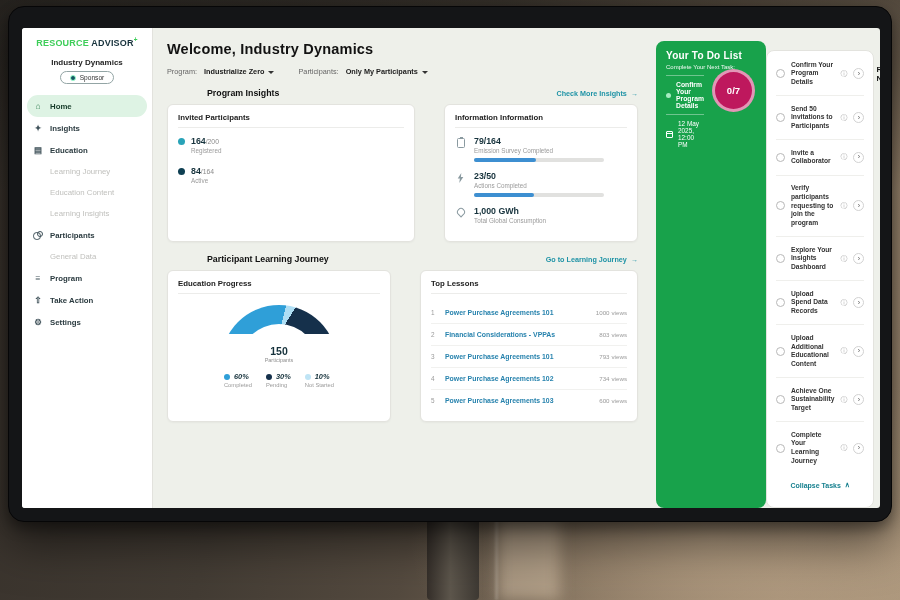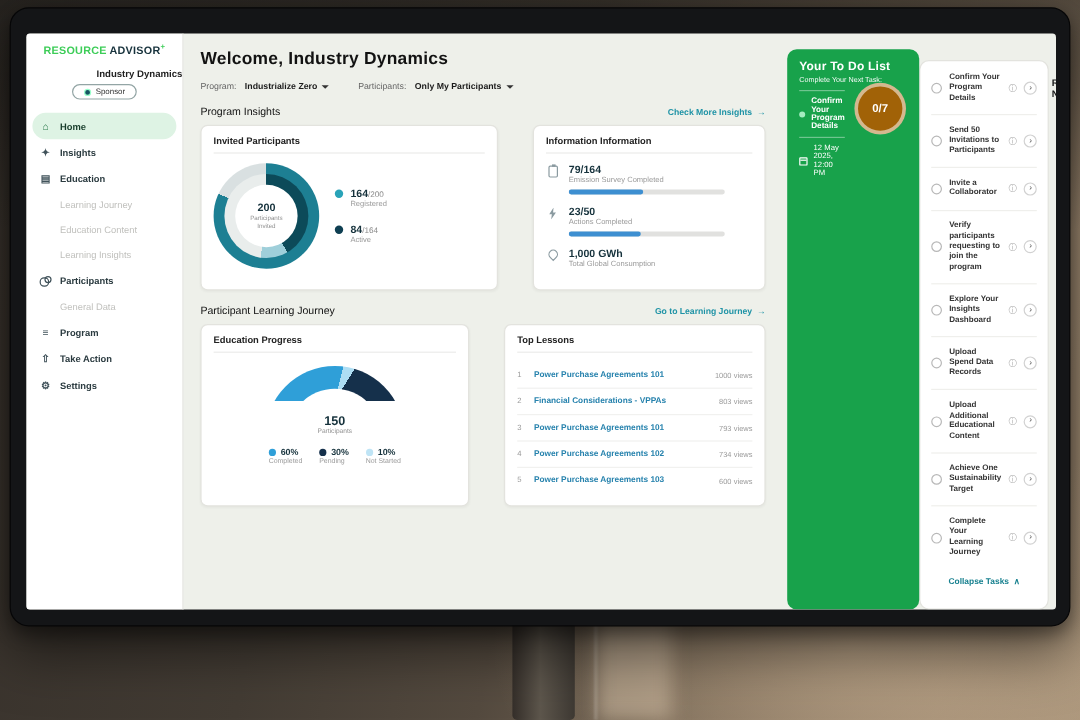--- a/index.html
+++ b/index.html
@@ -21,21 +21,21 @@
   .monitor { position:absolute; left:8px; top:6px; width:884px; height:516px; background:#141517;
     border:1px solid #060607; border-radius:16px;
     box-shadow:0 22px 45px rgba(0,0,0,.5), 0 6px 14px rgba(0,0,0,.4); }
   .screen { position:absolute; left:13px; top:21px; width:858px; height:480px; background:#eef0ea;
     border-radius:3px; overflow:hidden; display:flex; }
 
   
   .sidebar { width:131px; background:#ffffff; border-right:1px solid #e2e2dd; padding-top:8px; flex:none; }
   .logo { text-align:center; font-size:9px; font-weight:bold; letter-spacing:.2px; }
   .logo .r { color:#3dcd58; } .logo .a { color:#17323c; } .logo .plus { color:#3dcd58; font-size:6.5px; vertical-align:super; }
-  .org { text-align:right; font-size:8px; font-weight:bold; color:#1f1f1f; margin-top:10px; }
+  .org { text-align:center; font-size:8px; font-weight:bold; color:#1f1f1f; margin-top:10px; }
   .badge { display:flex; width:fit-content; margin:4px auto 0; align-items:center; gap:4px;
     border:1px solid #93a5a5; border-radius:10px; padding:2px 9px; font-size:6.6px; color:#333; cursor:pointer; }
   .badge-dot { width:6px; height:6px; border-radius:50%; background:#155562; border:1px solid #9fc; }
   .nav { margin-top:11px; }
   .nav-item { display:flex; align-items:center; gap:7px; height:22px; padding:0 11px;
     font-size:7.8px; font-weight:bold; color:#2b3b40; cursor:pointer; }
   .nav-item .ic { width:10px; text-align:center; font-size:8.5px; color:#40525a; flex:none; }
   .nav-item.sub { padding-left:28px; color:#c0c0bd; font-weight:normal; height:21px; }
   .nav-item.active { background:#def3e4; border-radius:11px; margin:0 5px; padding:0 6px; color:#173c2a; }
   .nav-item.active .ic { color:#2f7d4f; }
@@ -44,21 +44,21 @@
   .ic-people::after { content:''; position:absolute; right:0; top:0; width:4.5px; height:4.5px; border:1.1px solid #40525a; border-radius:50%; }
 
   
   .main { flex:1; padding:10px 14px 0 14px; min-width:0; }
   .welcome { font-size:14.5px; font-weight:bold; color:#121212; letter-spacing:.2px; margin:3px 0 10px; }
   .filters { display:flex; align-items:center; gap:24px; font-size:7.3px; color:#666; }
   .fvalue { font-weight:bold; color:#1b1b1b; margin-left:5px; cursor:pointer; white-space:nowrap; }
   .caret { display:inline-block; width:0; height:0; border-left:3px solid transparent; border-right:3px solid transparent;
     border-top:3.5px solid #333; margin-left:4px; vertical-align:middle; }
   .sec-head { display:flex; justify-content:space-between; align-items:center; margin:12px 0 6px; }
-  .sec-title { font-size:8.8px; font-weight:normal; color:#101010; }
+  .sec-title { font-size:8.8px; font-weight:bold; color:#101010;margin-left:40px; }
   .sec-link { font-size:7.2px; font-weight:bold; color:#1f93a6; display:flex; align-items:center; gap:4px; cursor:pointer; }
   .cards { display:flex; gap:29px; align-items:stretch; }
   .card { background:#fff; border:1px solid #e3e3de; border-radius:6px; padding:8px 10px; box-shadow:0 1px 2px rgba(0,0,0,.04); }
   .card-title { font-size:7.8px; font-weight:bold; color:#222; padding-bottom:5px; border-bottom:1px solid #ececea; margin-bottom:8px; }
 
   .card-invited { width:248px; height:138px; }
   .invited-body { display:flex; align-items:center; gap:13px; }
   .donut { position:relative; width:88px; height:88px; border-radius:50%; flex:none;
     background:conic-gradient(#1d7f93 0 295deg, #d9e0e1 295deg 360deg); }
   .ring2 { position:absolute; inset:9px; border-radius:50%;
@@ -89,21 +89,21 @@
 
   .card-edu { width:224px; height:152px; }
   .gauge-wrap { display:flex; flex-direction:column; align-items:center; }
   .gauge { position:relative; width:116px; height:58px; border-radius:116px 116px 0 0; overflow:hidden; margin-top:3px;
     background:conic-gradient(from 270deg, #2f9fd8 0deg 104deg, #aedef4 104deg 122deg, #15304b 122deg 180deg, transparent 180deg 360deg); }
   .ghole { position:absolute; left:19px; top:19px; width:78px; height:39px; border-radius:78px 78px 0 0; background:#fff;
     display:flex; flex-direction:column; align-items:center; justify-content:flex-end; }
   .gv { font-size:10.5px; font-weight:bold; color:#16323c; }
   .gl { font-size:5.5px; color:#909090; }
   .glegend { display:flex; gap:14px; margin-top:9px; }
-  .gleg-line { display:flex; align-items:center; gap:4px; font-size:7.4px; font-weight:bold; color:#16323c; }
+  .gleg-line { display:flex; align-items:center; gap:4px; font-size:7.4px; font-weight:bold; color:#16323c;font-style:italic; }
   .gdot { width:6px; height:6px; border-radius:50%; flex:none; }
   .gdot.b1 { background:#2f9fd8; } .gdot.b2 { background:#15304b; } .gdot.b3 { background:#bfe4f5; }
   .gleg-lab { font-size:5.8px; color:#9a9a9a; margin-top:1px; }
 
   .card-lessons { flex:1; height:152px; padding-bottom:3px; }
   .lesson-row { display:flex; align-items:center; gap:8px; padding:6px 0; border-bottom:1px solid #f1f1ef; }
   .lesson-row:last-child { border-bottom:none; }
   .lrank { font-size:6.4px; color:#9a9a9a; width:6px; flex:none; }
   .ltitle { flex:1; font-size:6.9px; font-weight:bold; color:#2682ad; cursor:pointer; }
   .lviews { font-size:7.6px; font-weight:bold; color:#16323c; white-space:nowrap; }
@@ -114,21 +114,21 @@
   .gcard { background:#18a24b; border-radius:8px; padding:9px 10px; color:#fff; position:relative; }
   .gtitle { font-size:10px; font-weight:bold; letter-spacing:.2px; }
   .gsub { font-size:6px; margin-top:3px; opacity:.95; }
   .gdiv { height:1px; background:rgba(255,255,255,.38); margin:5px 52px 5px 0; }
   .grow { display:flex; align-items:center; gap:5px; padding-right:52px; }
   .gdot-next { width:5px; height:5px; border-radius:50%; background:#a5ecc0; flex:none; }
   .gtask { font-size:6.8px; font-weight:bold; }
   .gdue { font-size:6.4px; }
   .cal { width:7px; height:7px; border:1px solid #fff; border-radius:1px; position:relative; flex:none; }
   .cal::before { content:''; position:absolute; top:1px; left:0; right:0; height:1.6px; background:#fff; }
-  .gring { position:absolute; right:11px; top:28px; width:43px; height:43px; border-radius:50%; background:#a16207;
+  .gring { position:absolute; right:11px; top:28px; width:43px; height:43px; border-radius:50%; background:#be185d;
     border:3.5px solid rgba(255,255,255,.55); display:flex; align-items:center; justify-content:center;text-align:center; }
   .gring span { font-size:9.5px; font-weight:bold; color:#fff; }
 
   .tcard { background:#fff; border:1px solid #e3e3de; border-radius:8px; margin-top:9px; padding:1px 9px 3px; }
   .trow { display:flex; align-items:center; gap:6px; padding:8.5px 0; border-bottom:1px solid #efefec; cursor:pointer; }
   .tcheck { width:9px; height:9px; border:1.2px solid #b8b8b8; border-radius:50%; flex:none; }
   .tlabel { flex:1; font-size:6.7px; font-weight:600; color:#333; line-height:1.3; }
   .tinfo { font-size:7px; color:#aaa; flex:none; }
   .tchev { width:11px; height:11px; border:1px solid #d2d2d2; border-radius:50%; display:flex; align-items:center;
     justify-content:center; font-size:7px; color:#555; flex:none; line-height:1; padding-bottom:1px; }
@@ -223,27 +223,20 @@
           <span class="sec-link">
             <span>Check More Insights</span>
             <span>→</span>
           </span>
         </div>
 
         <div class="cards">
           <div class="card card-invited">
             <div class="card-title">Invited Participants</div>
             <div class="invited-body">
-              <div class="donut">
-                <div class="ring2"></div>
-                <div class="hole">
-                  <span class="hv">200</span>
-                  <span class="hl">Participants Invited</span>
-                </div>
-              </div>
               <div class="legend">
                 <div class="legend-item">
                   <span class="ldot teal"></span>
                   <span>
                     <div class="lval"><span>164</span><span class="sub">/200</span></div>
                     <div class="llab">Registered</div>
                   </span>
                 </div>
                 <div class="legend-item">
                   <span class="ldot navy"></span>

